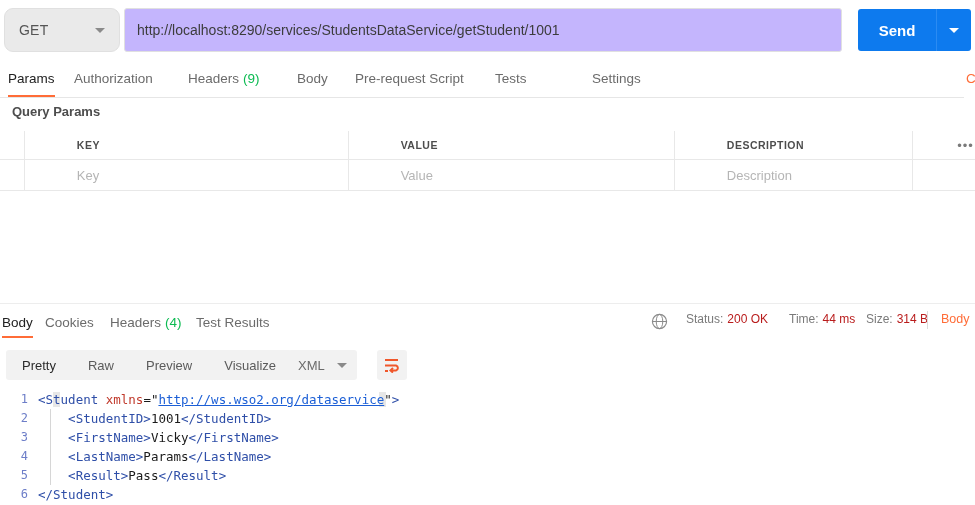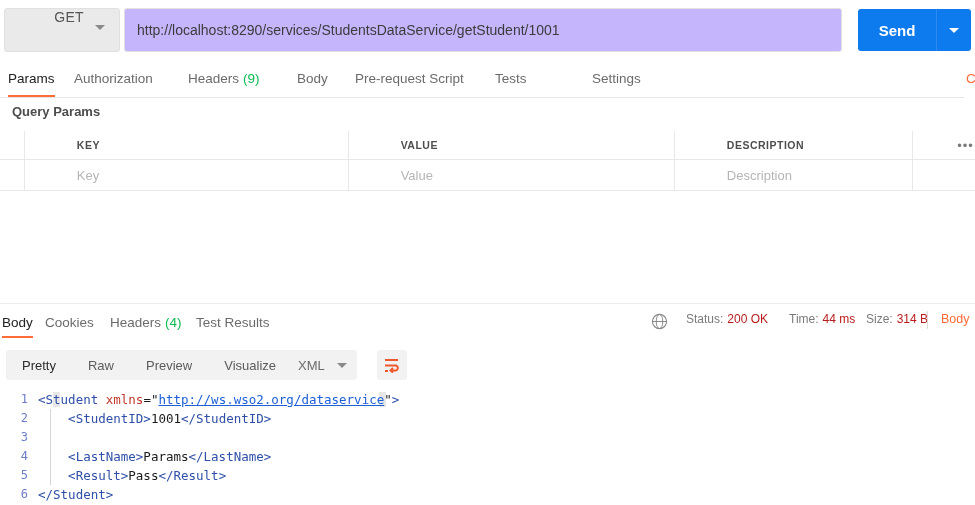--- a/index.html
+++ b/index.html
@@ -10,22 +10,22 @@
     font-size:13px;
     color:#333;
     overflow:hidden;
     position:relative;
   }
   .url-bar{
     position:absolute;left:0;top:0;width:975px;height:60px;
   }
   .method-select{
     position:absolute;left:4px;top:8px;width:116px;height:44px;
-    background:#eaeaea;border:1px solid #e0e0e0;border-radius:3px;
-    display:flex;align-items:center;box-sizing:border-box;flex-direction:column;
+    background:#eaeaea;border:1px solid #e0e0e0;border-radius:9px;
+    display:flex;align-items:center;box-sizing:border-box;
   }
   .method-label{
     margin-left:14px;font-size:14px;color:#555;letter-spacing:.2px;
   }
   .caret{
     width:0;height:0;border-left:5px solid transparent;border-right:5px solid transparent;
     border-top:5px solid #8a8a8a;margin-left:auto;margin-right:14px;
   }
   .url-input{
     position:absolute;left:124px;top:8px;width:718px;height:44px;
@@ -307,20 +307,21 @@
     <div class="cline">
       <span class="lnum">1</span>
       <span class="ctext"><span class="tg">&lt;Student </span><span class="at">xmlns</span><span class="q">="</span><span class="lnk">http://ws.wso2.org/dataservice</span><span class="q">"</span><span class="tg">&gt;</span></span>
     </div>
     <div class="cline">
       <span class="lnum">2</span>
       <span class="ctext"><span class="tg">    &lt;StudentID&gt;</span><span class="q">1001</span><span class="tg">&lt;/StudentID&gt;</span></span>
     </div>
     <div class="cline">
       <span class="lnum">3</span>
+      <span class="ctext"><span class="tg">    &lt;FirstName&gt;</span><span class="q">Vicky</span><span class="tg">&lt;/FirstName&gt;</span></span>
     </div>
     <div class="cline">
       <span class="lnum">4</span>
       <span class="ctext"><span class="tg">    &lt;LastName&gt;</span><span class="q">Params</span><span class="tg">&lt;/LastName&gt;</span></span>
     </div>
     <div class="cline">
       <span class="lnum">5</span>
       <span class="ctext"><span class="tg">    &lt;Result&gt;</span><span class="q">Pass</span><span class="tg">&lt;/Result&gt;</span></span>
     </div>
     <div class="cline">

